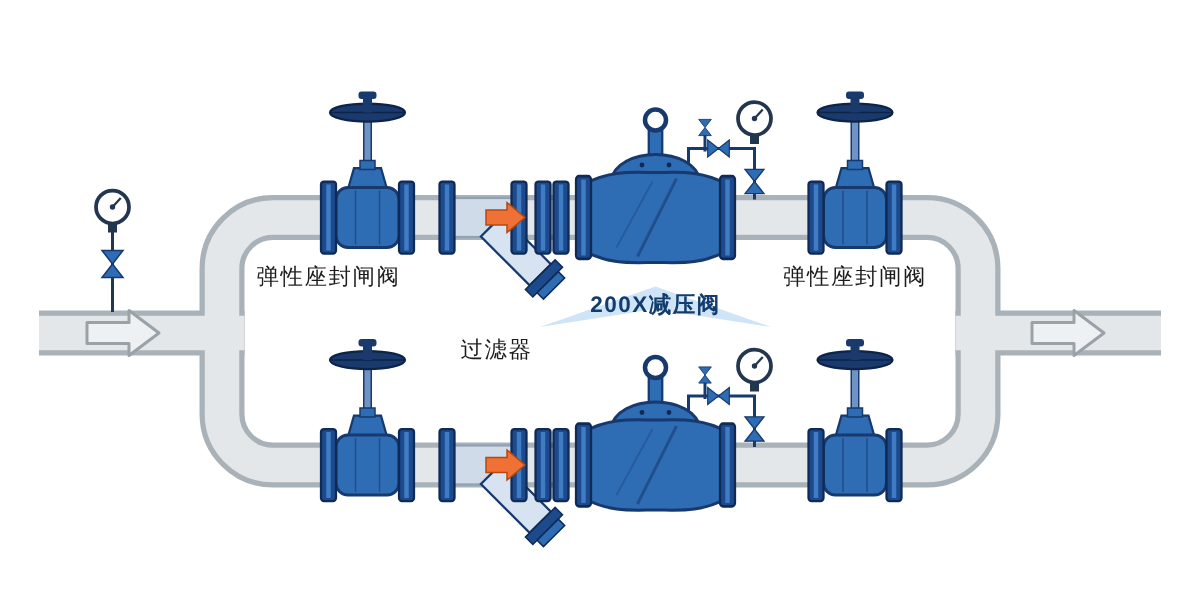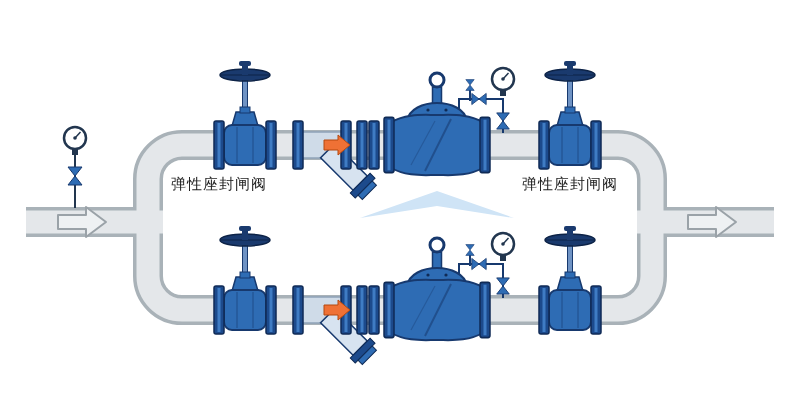--- a/index.html
+++ b/index.html
@@ -138,15 +138,17 @@
       <use href="#flange" x="374" y="310"></use>
       <use href="#prv" x="437" y="310"></use>
       <use href="#gate-valve" x="570" y="310"></use>
     </g>
   </svg>
 
   <div class="label" style="left:149px;top:175px;width:140px;">弹性座封闸阀</div>
 
   <div class="label" style="left:500px;top:175px;width:140px;">弹性座封闸阀</div>
 
+  <div class="label" style="left:281px;top:224px;width:100px;">过滤器</div>
 
+  <div class="label strong" style="left:362px;top:194px;width:150px;">200X减压阀</div>
 
 </div>
 
 </body></html>

